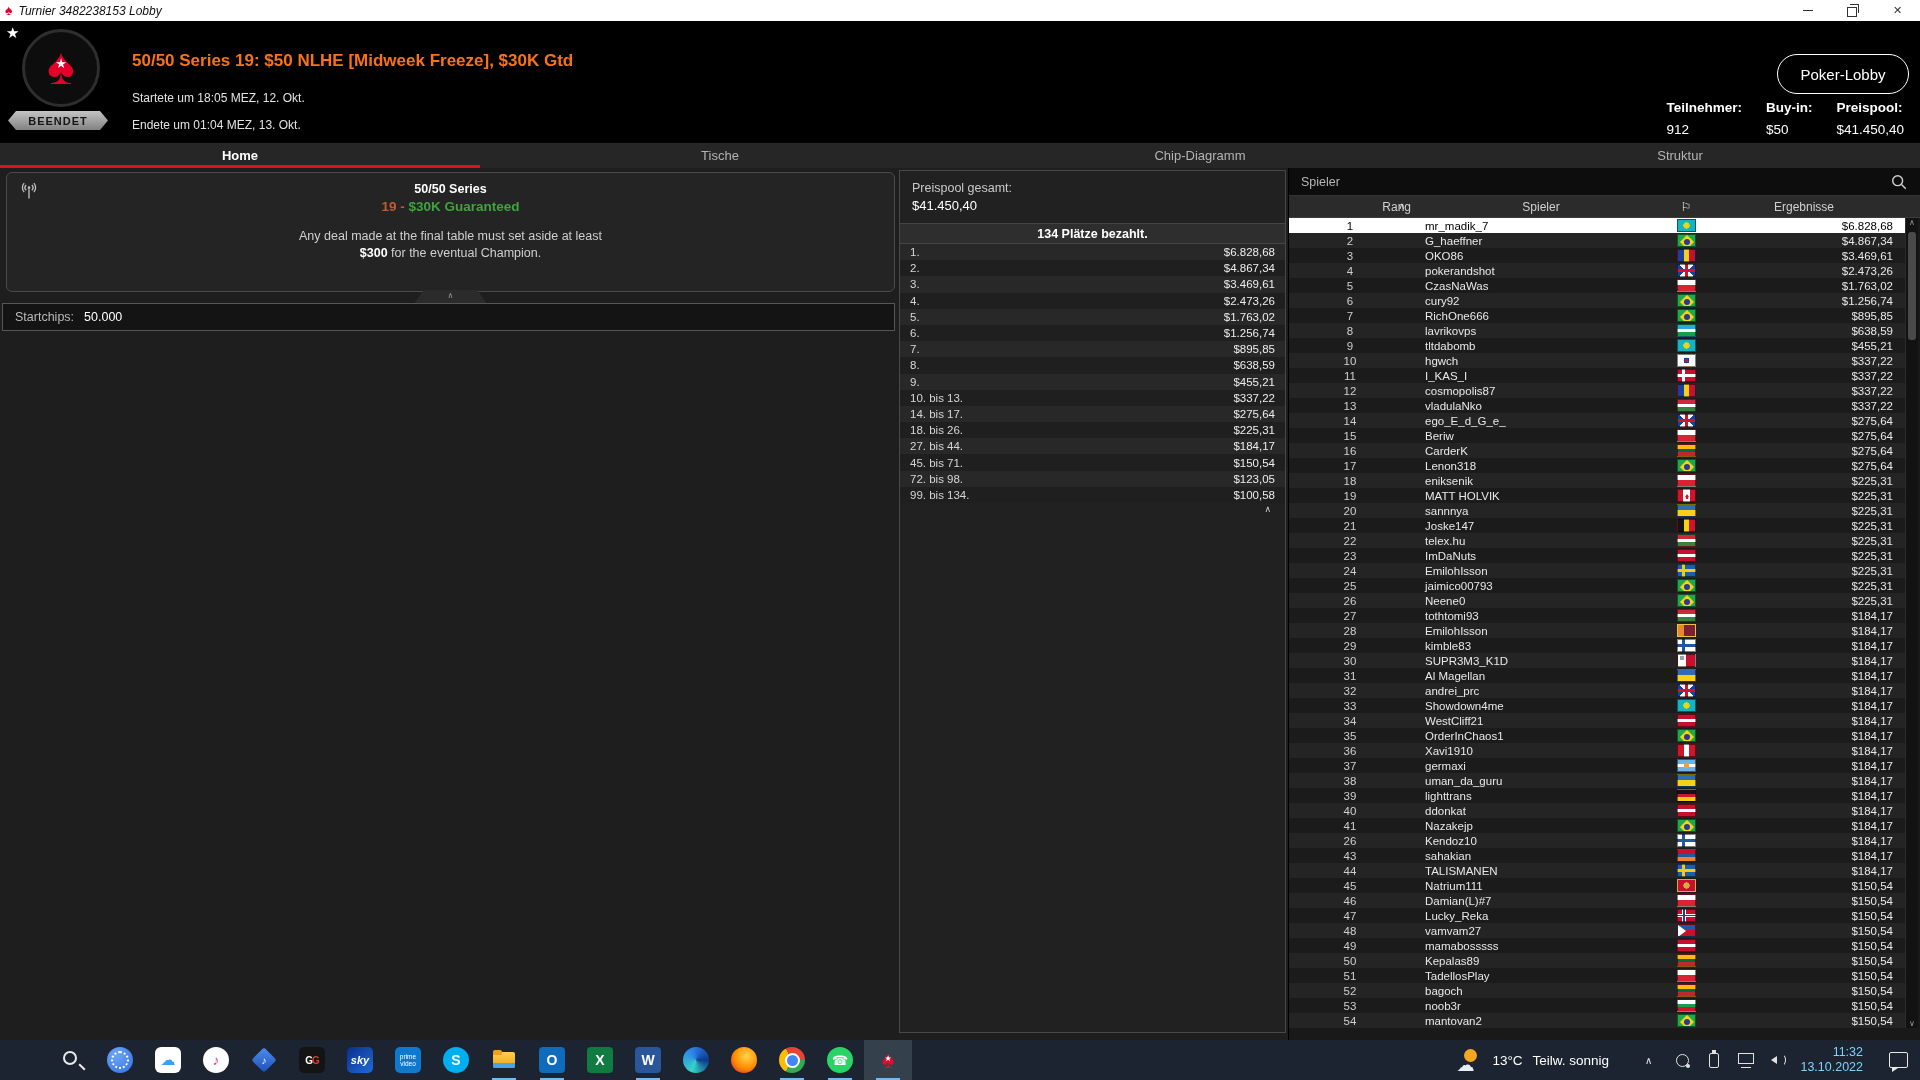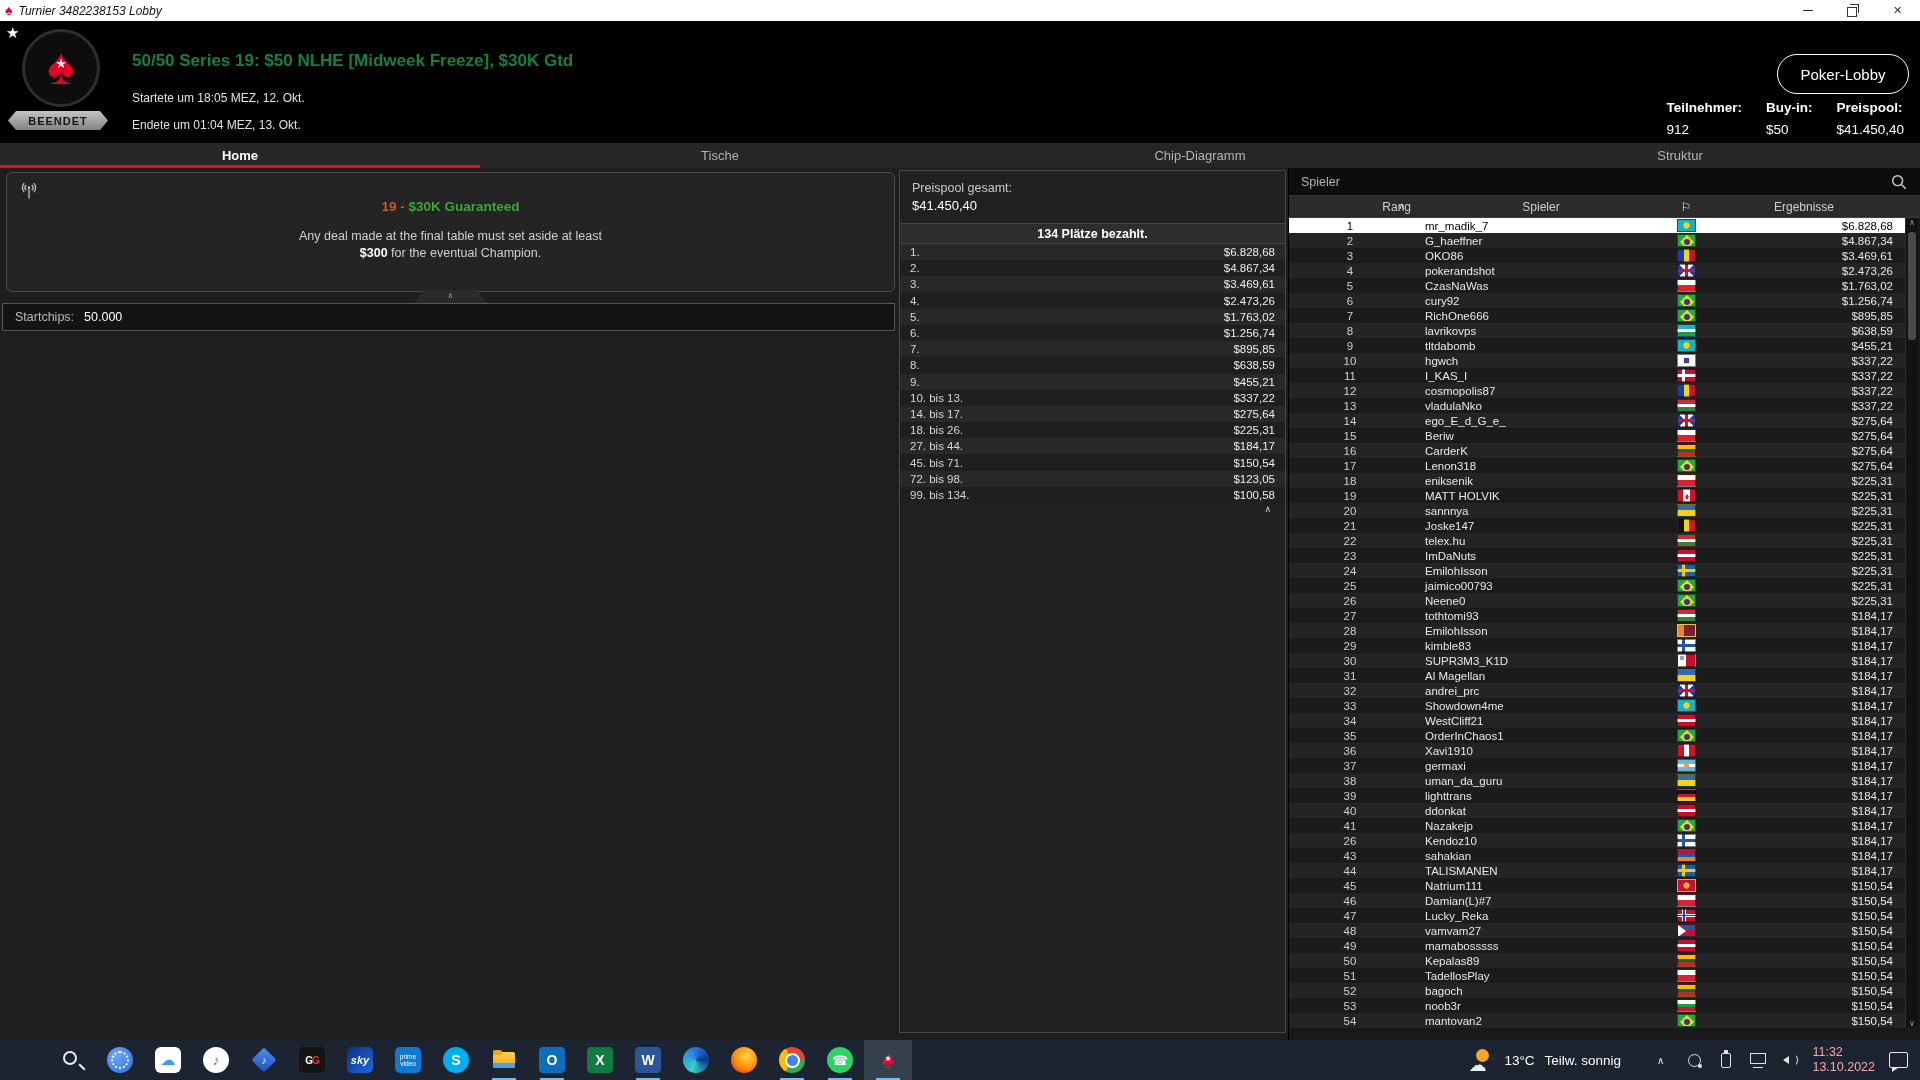--- a/index.html
+++ b/index.html
@@ -13,21 +13,21 @@
   .mini{width:10px;height:1px;background:#333;display:block;}
   .rest{position:relative;width:8px;height:8px;border:1px solid #333;background:#fff;margin-top:2px;margin-left:-2px;}
   .rest:before{content:"";position:absolute;left:2px;top:-4px;width:8px;height:8px;border:1px solid #333;border-left:none;border-bottom:none;}
   
   .header{position:absolute;left:0;top:21px;width:1920px;height:122px;background:#000;color:#fff;}
   .hdr-star{position:absolute;left:6px;top:3px;color:#fff;font-size:15px;}
   .logo{position:absolute;left:22px;top:8px;width:72px;height:72px;border-radius:50%;background:#0d0d0d;border:3px solid #2e2e2e;}
   .logo .sp{position:absolute;left:50%;top:50%;transform:translate(-50%,-54%);font-size:52px;color:#e4002b;line-height:1;}
   .logo .st{position:absolute;left:50%;top:24px;transform:translateX(-50%);font-size:13px;color:#fff;}
   .ribbon{position:absolute;left:8px;top:90px;width:100px;height:19px;background:linear-gradient(#c4c4c4,#828282);clip-path:polygon(0 50%,8% 0,92% 0,100% 50%,92% 100%,8% 100%);display:flex;align-items:center;justify-content:center;font-size:11px;font-weight:bold;color:#161616;letter-spacing:1px;}
-  .hdr-title{position:absolute;left:132px;top:30px;font-size:17px;font-weight:bold;color:#15803d;}
+  .hdr-title{position:absolute;left:132px;top:30px;font-size:17px;font-weight:bold;color:#f97316;}
   .hdr-start{position:absolute;left:132px;top:70px;font-size:12px;color:#e3e3e3;}
   .hdr-end{position:absolute;left:132px;top:97px;font-size:12px;color:#e3e3e3;}
   .lobby-btn{position:absolute;left:1777px;top:33px;width:130px;height:38px;border:1.5px solid #fff;border-radius:20px;display:flex;align-items:center;justify-content:center;font-size:15px;color:#fff;}
   .stats{position:absolute;right:16px;bottom:6px;display:flex;gap:24px;}
   .stat-col{display:flex;flex-direction:column;}
   .stat-label{font-size:13.5px;font-weight:bold;color:#fff;}
   .stat-value{font-size:13.5px;color:#fff;margin-top:7px;}
   
   .tabbar{position:absolute;left:0;top:143px;width:1920px;height:25px;background:#262626;display:flex;border-bottom:1px solid #0a0a0a;}
   .tab{flex:1;display:flex;align-items:center;justify-content:center;font-size:13px;color:#b3b3b3;position:relative;}
@@ -134,21 +134,21 @@
   .tray-chev{color:#e8e8e8;font-size:10px;margin:0 14px;}
   .tray-ic{margin:0 8px;position:relative;width:16px;height:16px;display:flex;align-items:center;justify-content:center;}
   .ti-circle{width:11px;height:11px;border:1.5px solid #e2e2e2;border-radius:50%;}
   .ti-circle:after{content:"";position:absolute;right:0;bottom:0;width:4px;height:4px;background:#e2e2e2;border-radius:50%;}
   .ti-usb{width:8px;height:13px;border:1.5px solid #e2e2e2;border-radius:2px;}
   .ti-usb:after{content:"";position:absolute;top:-2px;left:6px;width:4px;height:3px;background:#e2e2e2;}
   .ti-net{width:14px;height:9px;border:1.5px solid #e2e2e2;margin-top:-3px;}
   .ti-net:after{content:"";position:absolute;left:3px;bottom:0px;width:10px;height:1.5px;background:#e2e2e2;}
   .ti-vol-t{width:0;height:0;border-top:4px solid transparent;border-bottom:4px solid transparent;border-right:6px solid #e2e2e2;margin-right:1px;}
   .ti-vol-w{width:6px;height:10px;border:1.5px solid transparent;border-right-color:#e2e2e2;border-radius:50%;}
-  .clock{color:#fca5a5;font-size:12.5px;text-align:left;line-height:15px;margin:0 14px 0 6px;}
+  .clock{color:#7dd3fc;font-size:12.5px;text-align:right;line-height:15px;margin:0 26px 0 6px;}
   .notif{width:17px;height:14px;border:1.5px solid #e8e8e8;border-radius:2px;margin-right:12px;position:relative;}
   .notif:after{content:"";position:absolute;left:2px;bottom:-5px;width:0;height:0;border-top:4px solid #e8e8e8;border-right:6px solid transparent;}
 </style>
 </head>
 <body>
 
 <div class="screen">
 
   <div class="titlebar">
     <span class="tb-spade">♠</span>
@@ -202,20 +202,21 @@
 
     <div class="info-box">
       <svg class="antenna" viewBox="0 0 24 24" fill="none" stroke="#c0c0c0" stroke-width="1.6">
         <circle cx="12" cy="8" r="1.6" fill="#c0c0c0" stroke="none"></circle>
         <path d="M12 10v11"></path>
         <path d="M8.6 11.2a4.6 4.6 0 0 1 0-6.4"></path>
         <path d="M15.4 4.8a4.6 4.6 0 0 1 0 6.4"></path>
         <path d="M6.2 13.4a8 8 0 0 1 0-10.8"></path>
         <path d="M17.8 2.6a8 8 0 0 1 0 10.8"></path>
       </svg>
+      <div class="ib-line1">50/50 Series</div>
       <div class="ib-line2">
         <span class="pref">19 - </span><span class="main">$30K Guaranteed</span>
       </div>
       <div class="ib-deal1">Any deal made at the final table must set aside at least</div>
       <div class="ib-deal2">
         <b>$300</b><span> for the eventual Champion.</span>
       </div>
       <div class="collapse-tab">
           <span>∧</span>
         </div>

